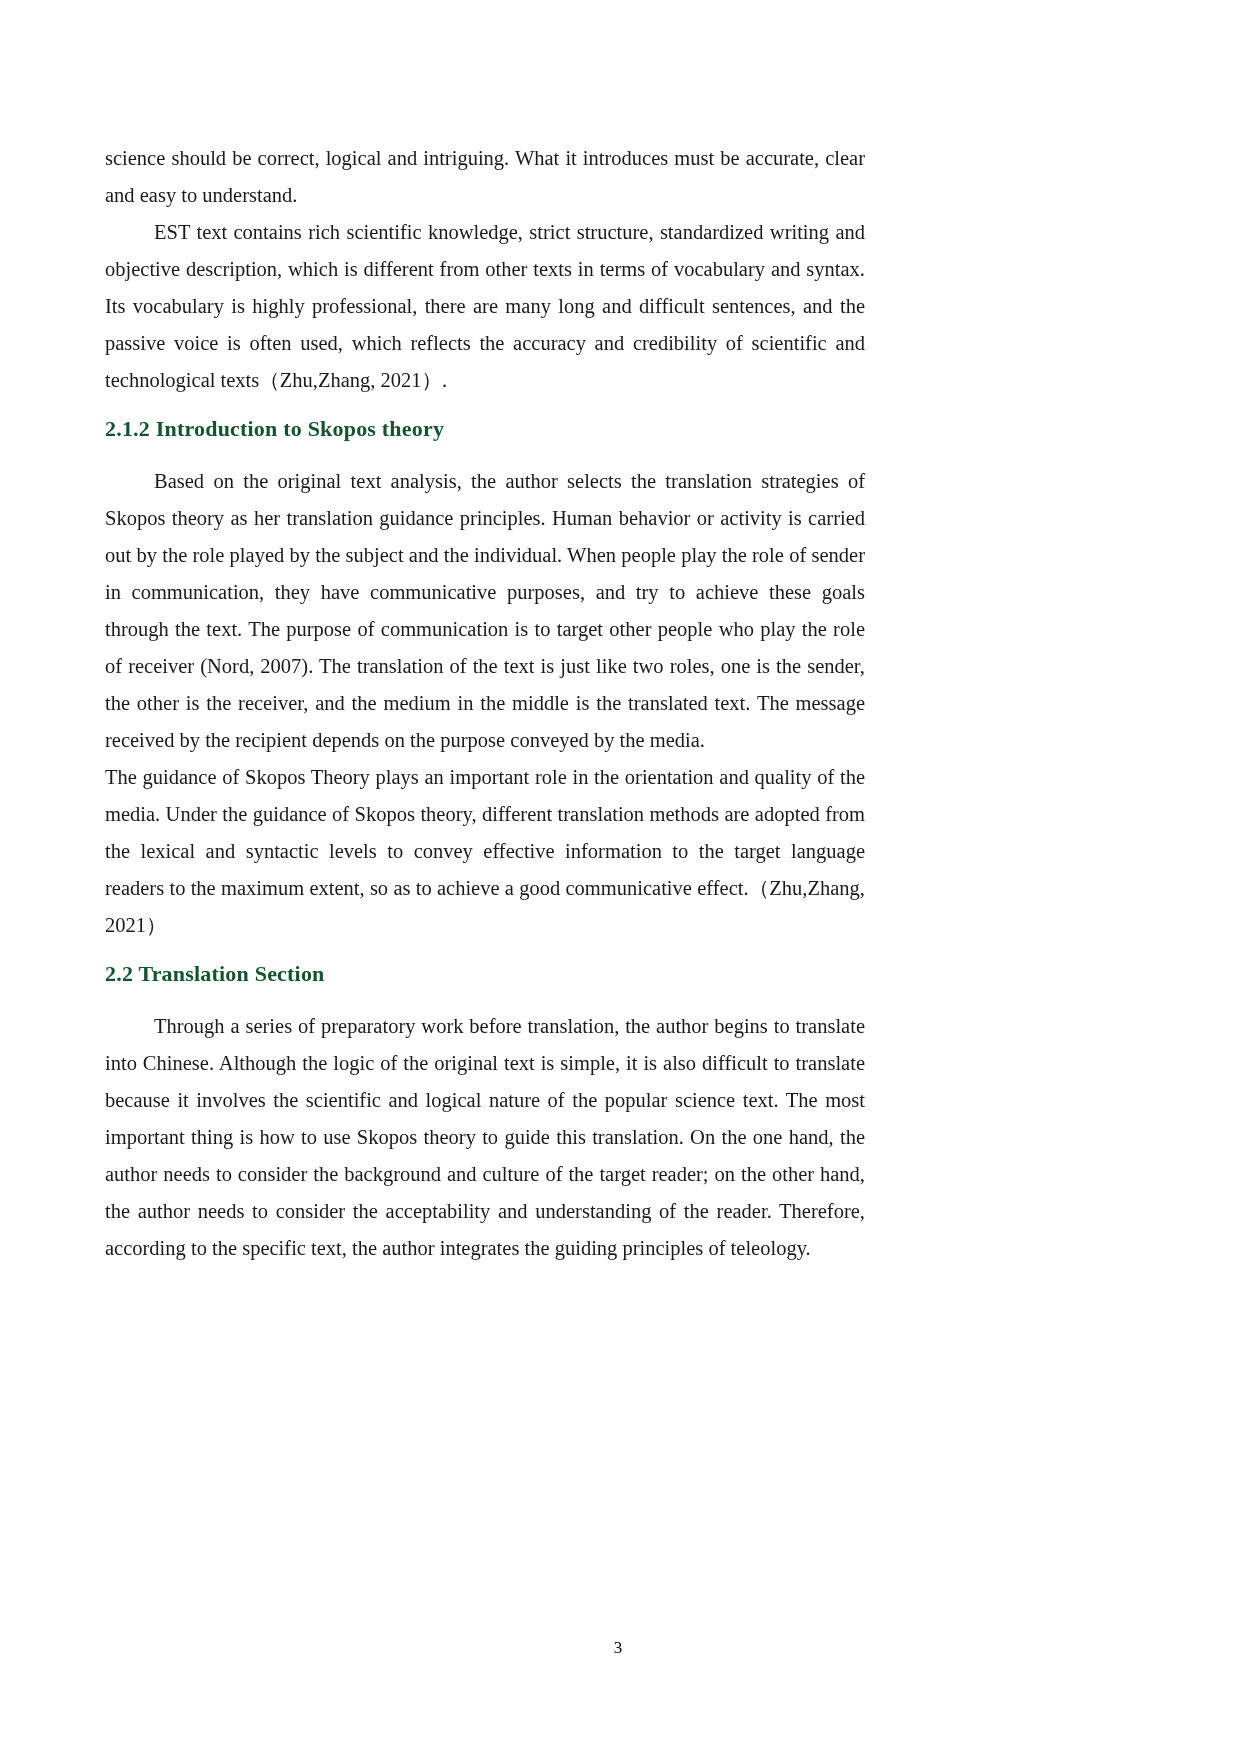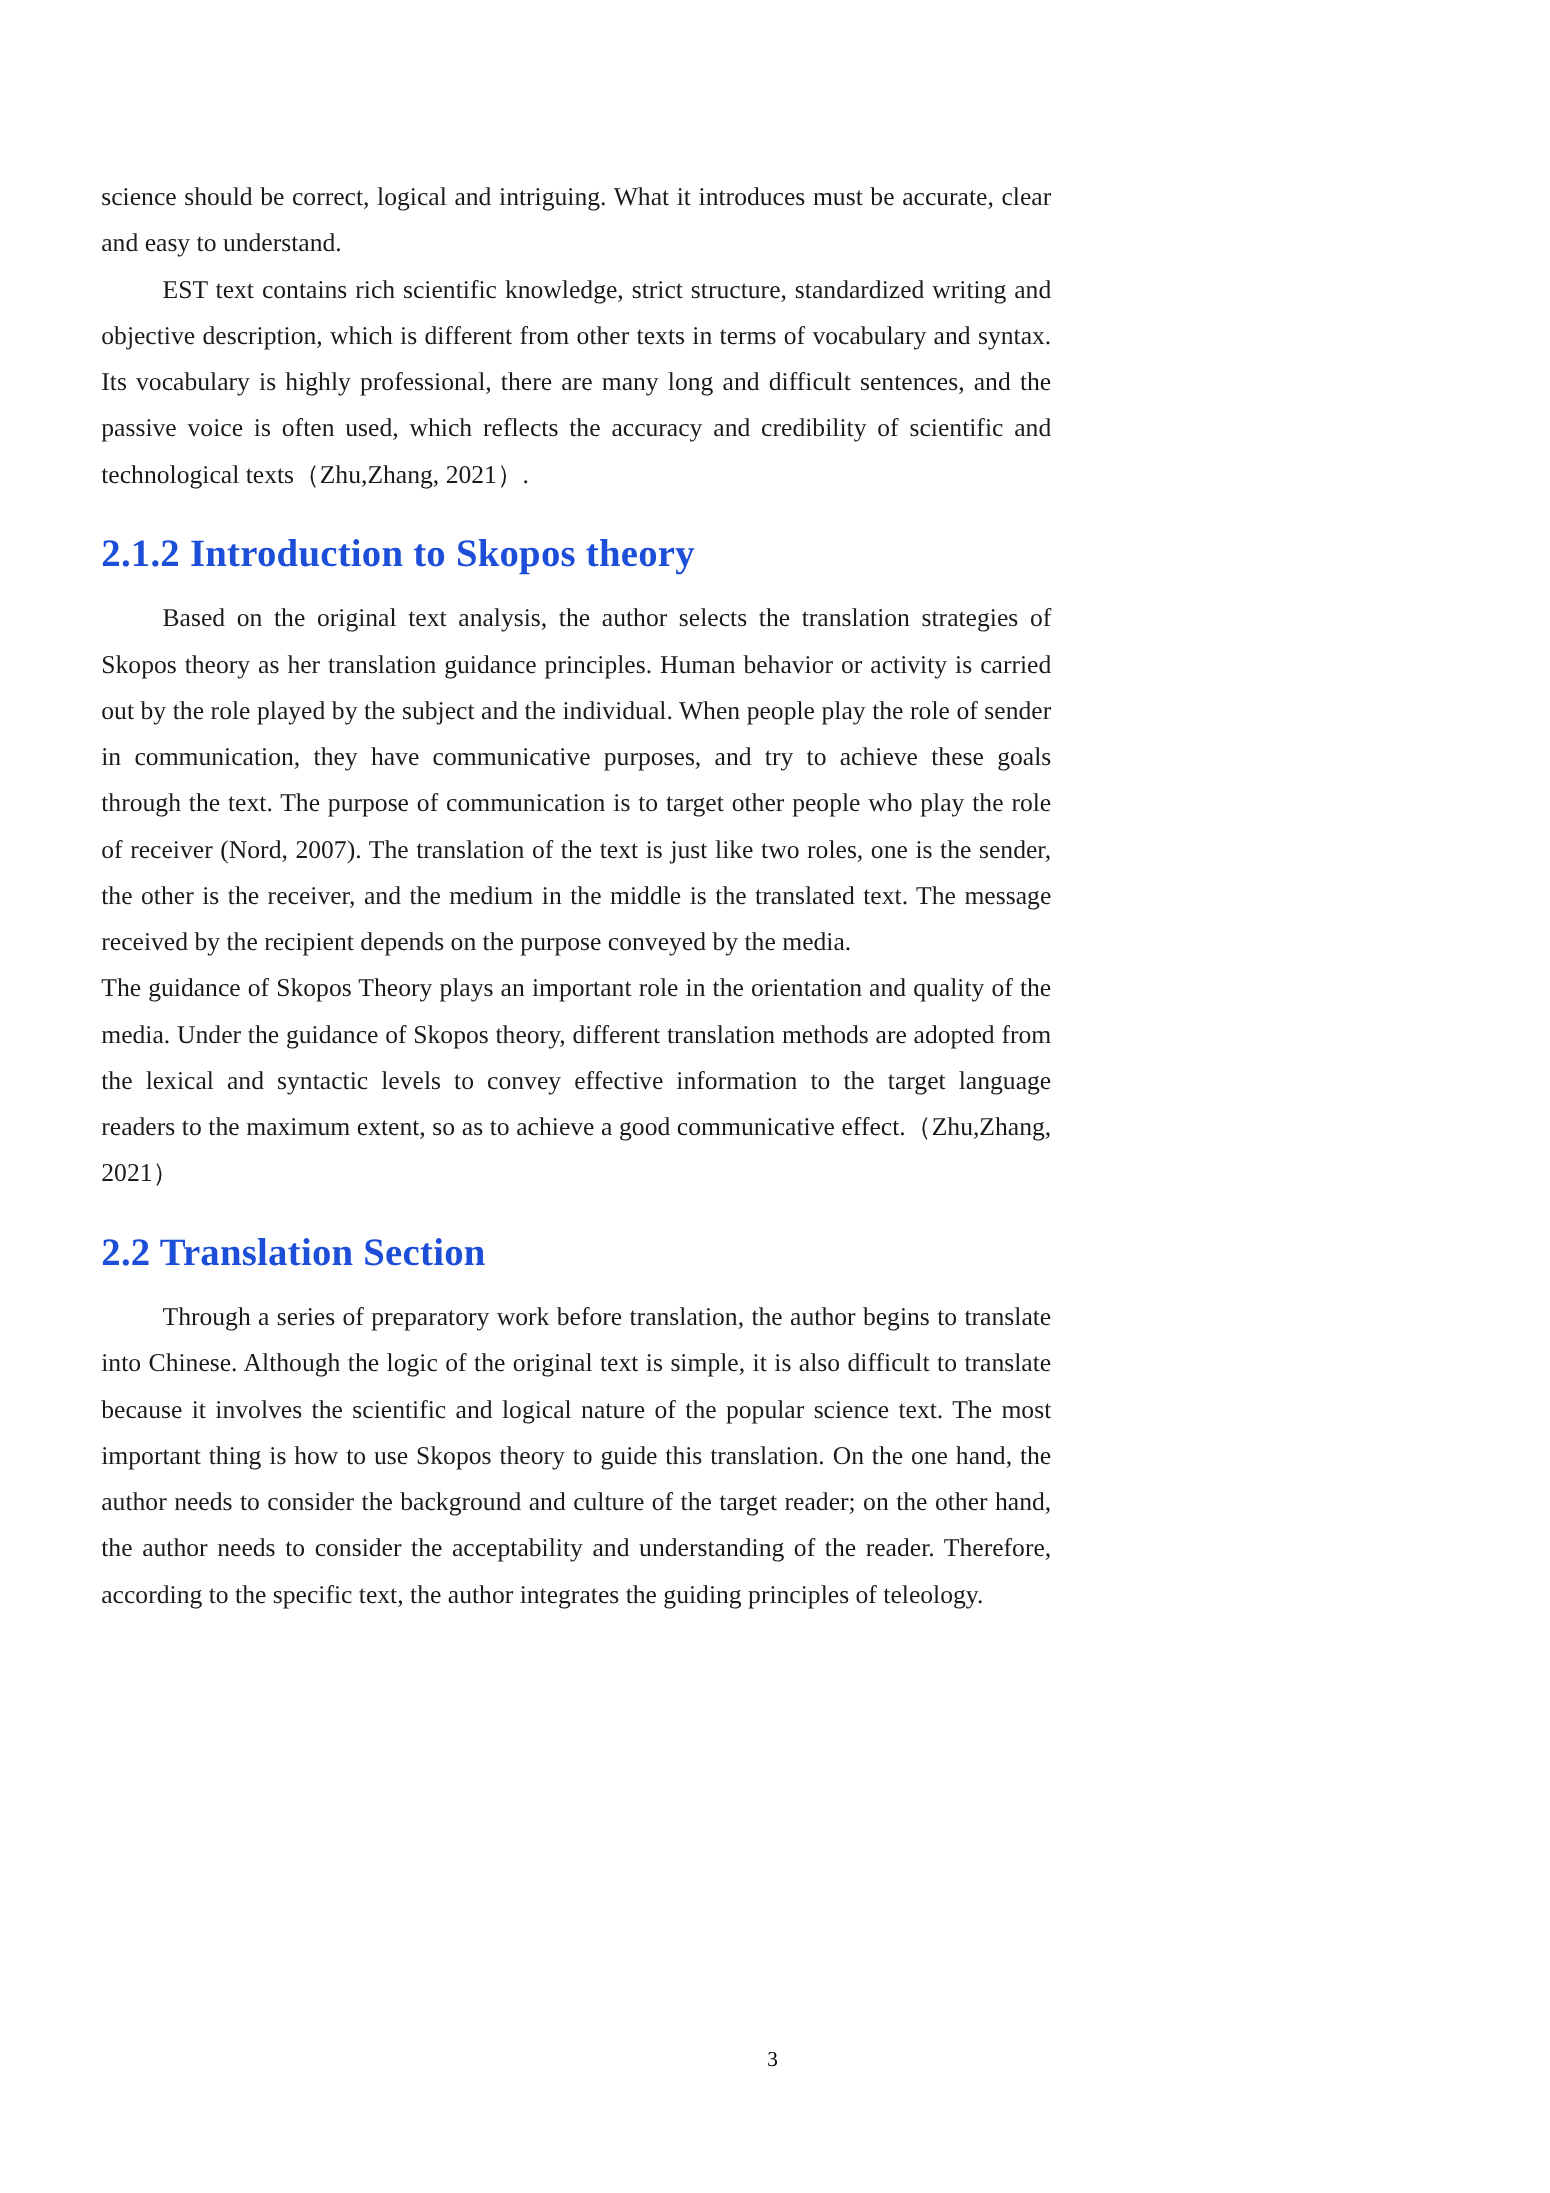--- a/index.html
+++ b/index.html
@@ -14,43 +14,43 @@
     color: #000000;
     position: relative;
   }
   .page {
     position: absolute;
     top: 0;
     left: 0;
     width: 1236px;
     height: 1754px;
     box-sizing: border-box;
-    padding: 140px 185px 0 81px;
+    padding: 140px 185px 0 105px;
   }
   .content {
     width: 760px;
   }
   p.para {
     margin: 0;
     font-size: 20.5px;
     line-height: 37px;
     text-align: justify;
     text-justify: inter-word;
     text-indent: 0;
     color: #1a1a1a;
   }
   p.indent {
     text-indent: 49px;
   }
   h2.heading {
-    font-size: 31px;
+    font-size: 22px;
     font-weight: bold;
-    margin: 28px 0 18px 0;
+    margin: 14px 0 18px 0;
     line-height: 32px;
-    color: #1d4ed8;
+    color: #14532d;
     letter-spacing: 0.2px;
   }
   .grey { color: #3a3a3a; }
   .footer-pageno {
     position: absolute;
     left: 0;
     right: 0;
     bottom: 96px;
     text-align: center;
     font-size: 17px;

